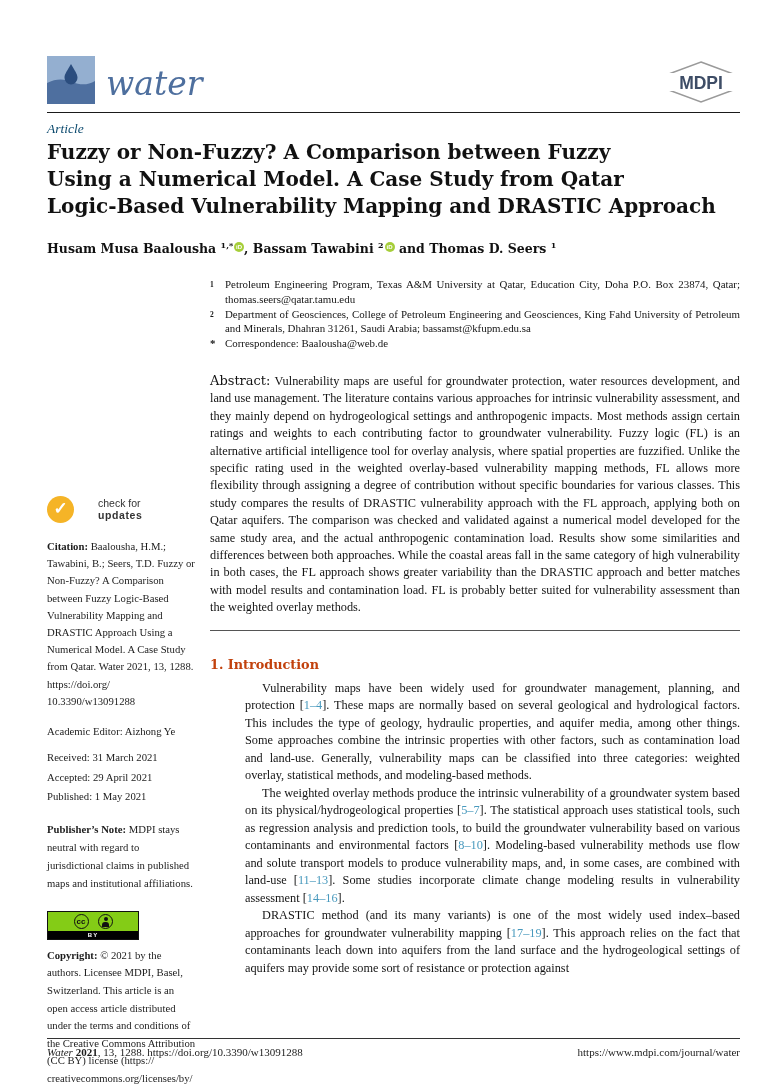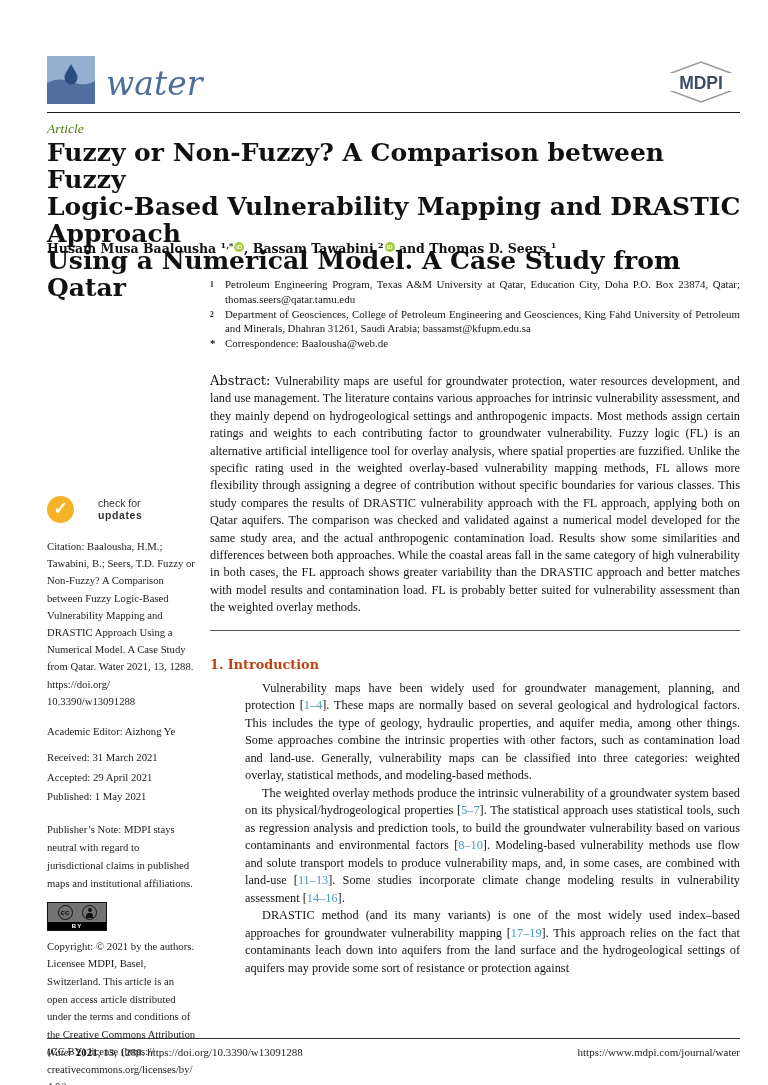--- a/index.html
+++ b/index.html
@@ -19,25 +19,25 @@
   .journal-name {
     font-family: "DejaVu Serif", serif;
     font-style: italic; font-size: 33px; line-height: 1;
     color: #4e6f9e; margin-left: 11px; margin-bottom: 4px;
   }
   .mdpi-logo { position: absolute; right: 0; top: 6px; width: 78px; height: 44px; }
 
   .header-rule { position: absolute; top: 112px; left: 47px; width: 693px; border-top: 1.6px solid #1a1a1a; }
 
   
-  .article-label { position: absolute; top: 121px; left: 47px; font-style: italic; font-size: 13.5px; color: #4d7c0f; }
+  .article-label { position: absolute; top: 121px; left: 47px; font-style: italic; font-size: 13.5px; color: #0c4a6e; }
   .title {
     position: absolute; top: 139px; left: 47px; width: 695px;
     font-family: "DejaVu Serif", serif; font-weight: bold;
-    font-size: 25px; line-height: 27px; color: #111;
+    font-size: 20px; line-height: 27px; color: #111;
   }
   .authors {
     position: absolute; top: 240px; left: 47px; width: 695px;
     font-family: "DejaVu Serif", serif; font-weight: bold; font-size: 12.5px; color: #111;
   }
   .authors sup { font-size: 8px; vertical-align: 5px; font-weight: bold; }
   .orcid {
     display: inline-block; width: 10px; height: 10px; border-radius: 50%;
     background: #a6ce39; color: #fff; font-family: "Liberation Sans", sans-serif;
     font-size: 6px; font-weight: bold; text-align: center; line-height: 10px;
@@ -73,30 +73,30 @@
   .updates-badge { display: flex; align-items: center; cursor: pointer; }
   .updates-circle {
     width: 27px; height: 27px; border-radius: 50%; background: #f5b427;
     color: #fff; font-size: 17px; font-weight: bold; text-align: center; line-height: 26px;
     font-family: "Liberation Sans", sans-serif; flex: 0 0 27px;
   }
   .updates-text { margin-left: 24px; font-family: "Liberation Sans", sans-serif; font-size: 10.5px; line-height: 11.5px; color: #333; }
   .updates-text .l2 { font-weight: bold; letter-spacing: 0.6px; }
 
   .sb-block { margin-top: 14px; text-align: left; }
-  .sb-block b { font-weight: normal; }
+  .sb-block b { font-weight: bold; }
   .sb-citation { margin-top: 15px; }
   .sb-editor { margin-top: 13px; }
   .sb-dates { margin-top: 8px; line-height: 19.5px; }
   .sb-note { margin-top: 13px; line-height: 18px; }
   .sb-copyright { margin-top: 7px; line-height: 17.6px; }
 
   .cc-badge {
-    margin-top: 10px; width: 60px; height: 29px; border: 1.6px solid #111;
-    background: #737373; position: relative; cursor: pointer;
+    margin-top: 19px; width: 92px; height: 29px; border: 1.6px solid #111;
+    background: #84cc16; position: relative; cursor: pointer;
   }
   .cc-badge .circles { display: flex; justify-content: center; gap: 9px; padding-top: 2px; }
   .cc-circle {
     width: 15px; height: 15px; border: 1.6px solid #111; border-radius: 50%;
     font-family: "Liberation Sans", sans-serif; font-size: 8px; font-weight: bold;
     color: #111; text-align: center; line-height: 14px;
   }
   .cc-person { position: relative; }
   .cc-person .head { position: absolute; left: 5.3px; top: 2.2px; width: 4px; height: 4px; border-radius: 50%; background: #111; }
   .cc-person .body { position: absolute; left: 3.6px; top: 6.8px; width: 7.4px; height: 5.4px; border-radius: 3px 3px 0 0; background: #111; }
@@ -127,22 +127,22 @@
     <rect x="3" y="13" width="72" height="18" fill="#ffffff"></rect>
     <text x="39" y="28.5" text-anchor="middle" font-family="Liberation Sans, sans-serif" font-size="17.5" font-weight="bold" fill="#3e4d66">MDPI</text>
   </svg>
 </div>
 <div class="header-rule"></div>
 
 <div class="article-label">Article</div>
 
 <div class="title">
   <div>Fuzzy or Non-Fuzzy? A Comparison between Fuzzy</div>
+  <div>Using a Numerical Model. A Case Study from Qatar</div>
   <div>Logic-Based Vulnerability Mapping and DRASTIC Approach</div>
-  <div>Using a Numerical Model. A Case Study from Qatar</div>
 </div>
 
 <div class="authors"><span>Husam Musa Baalousha</span> <sup>1,*</sup><span class="orcid"><span>iD</span></span><span>, </span><span>Bassam Tawabini</span> <sup>2</sup><span class="orcid"><span>iD</span></span><span> and </span><span>Thomas D. Seers</span> <sup>1</sup>
 </div>
 
 <div class="right-col">
 
   <div class="affil">
     <div class="affil-row">
       <span class="affil-marker">1</span>

